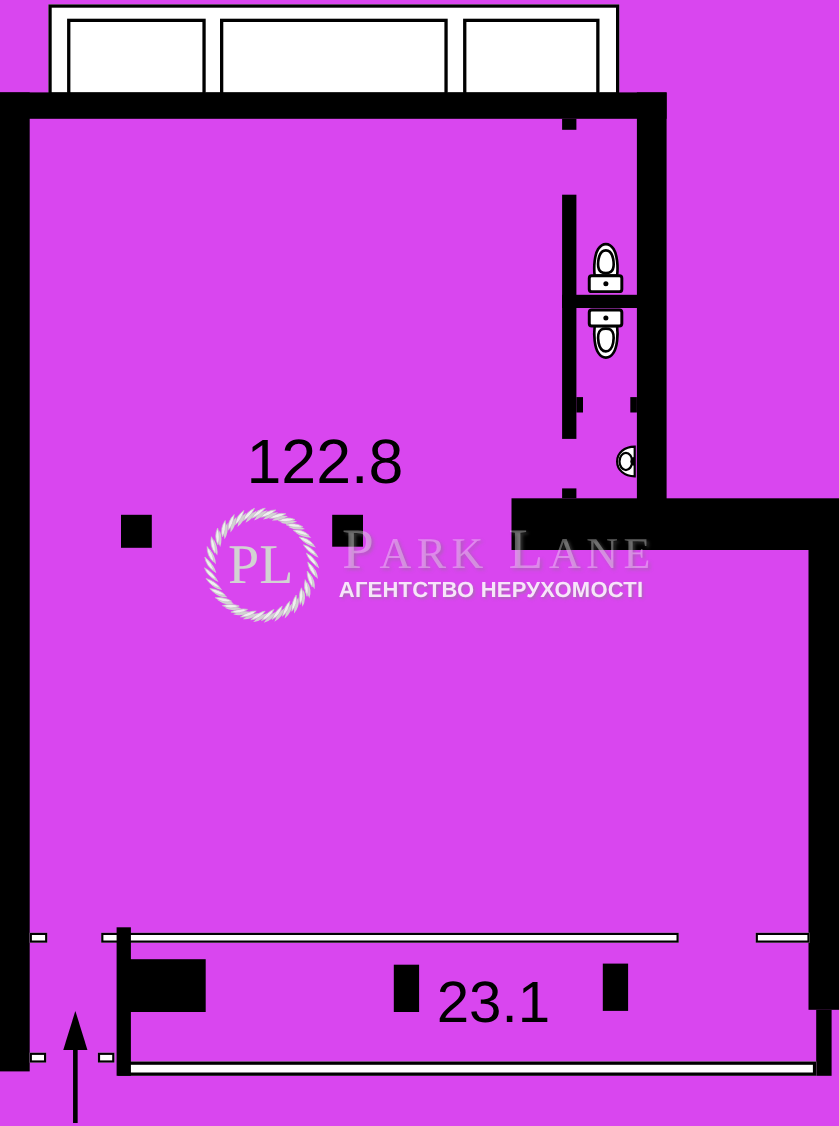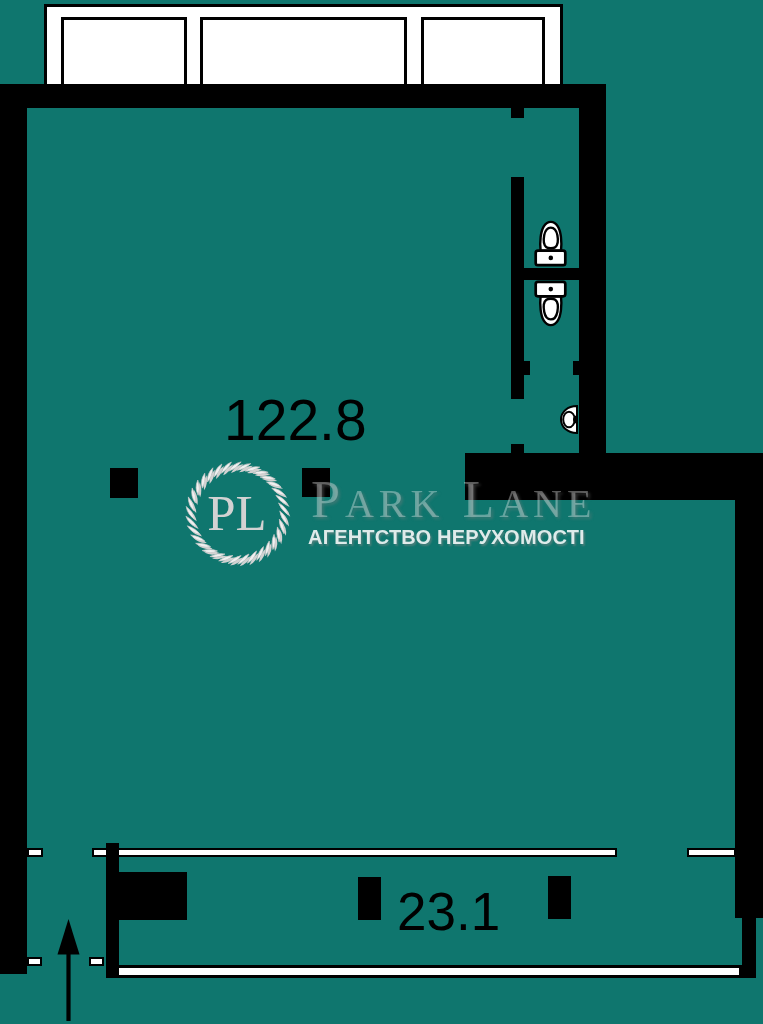--- a/index.html
+++ b/index.html
@@ -1,16 +1,16 @@
 <!DOCTYPE html>
 <html><head>
 <meta charset="utf-8">
 <style>
   html,body{margin:0;padding:0;background:#fff;}
-  #plan{position:relative;width:763px;height:1024px;background:#0f766e;overflow:hidden;
+  #plan{position:relative;width:763px;height:1024px;background:#d946ef;overflow:hidden;
         font-family:"Liberation Sans",sans-serif;}
   .w{position:absolute;background:#000;}
   .o{position:absolute;border:3px solid #000;background:#fff;}
 </style>
 </head>
 <body>
 <div id="plan">
 
 <div class="o" style="left:44px;top:4px;width:513px;height:77px;border-width:3px;background:#fff;"></div>
 

